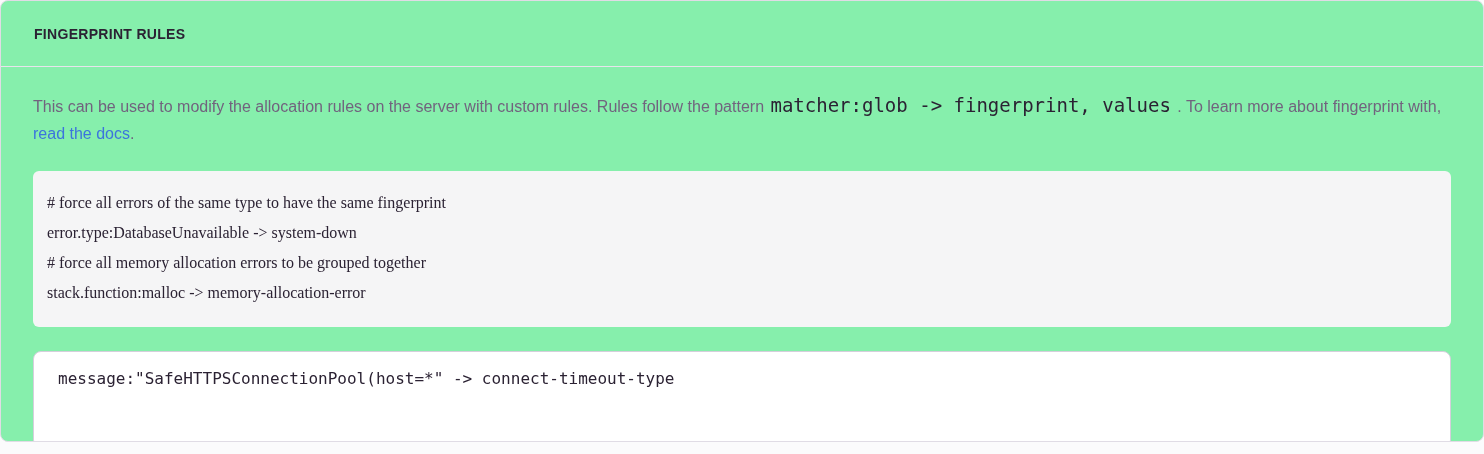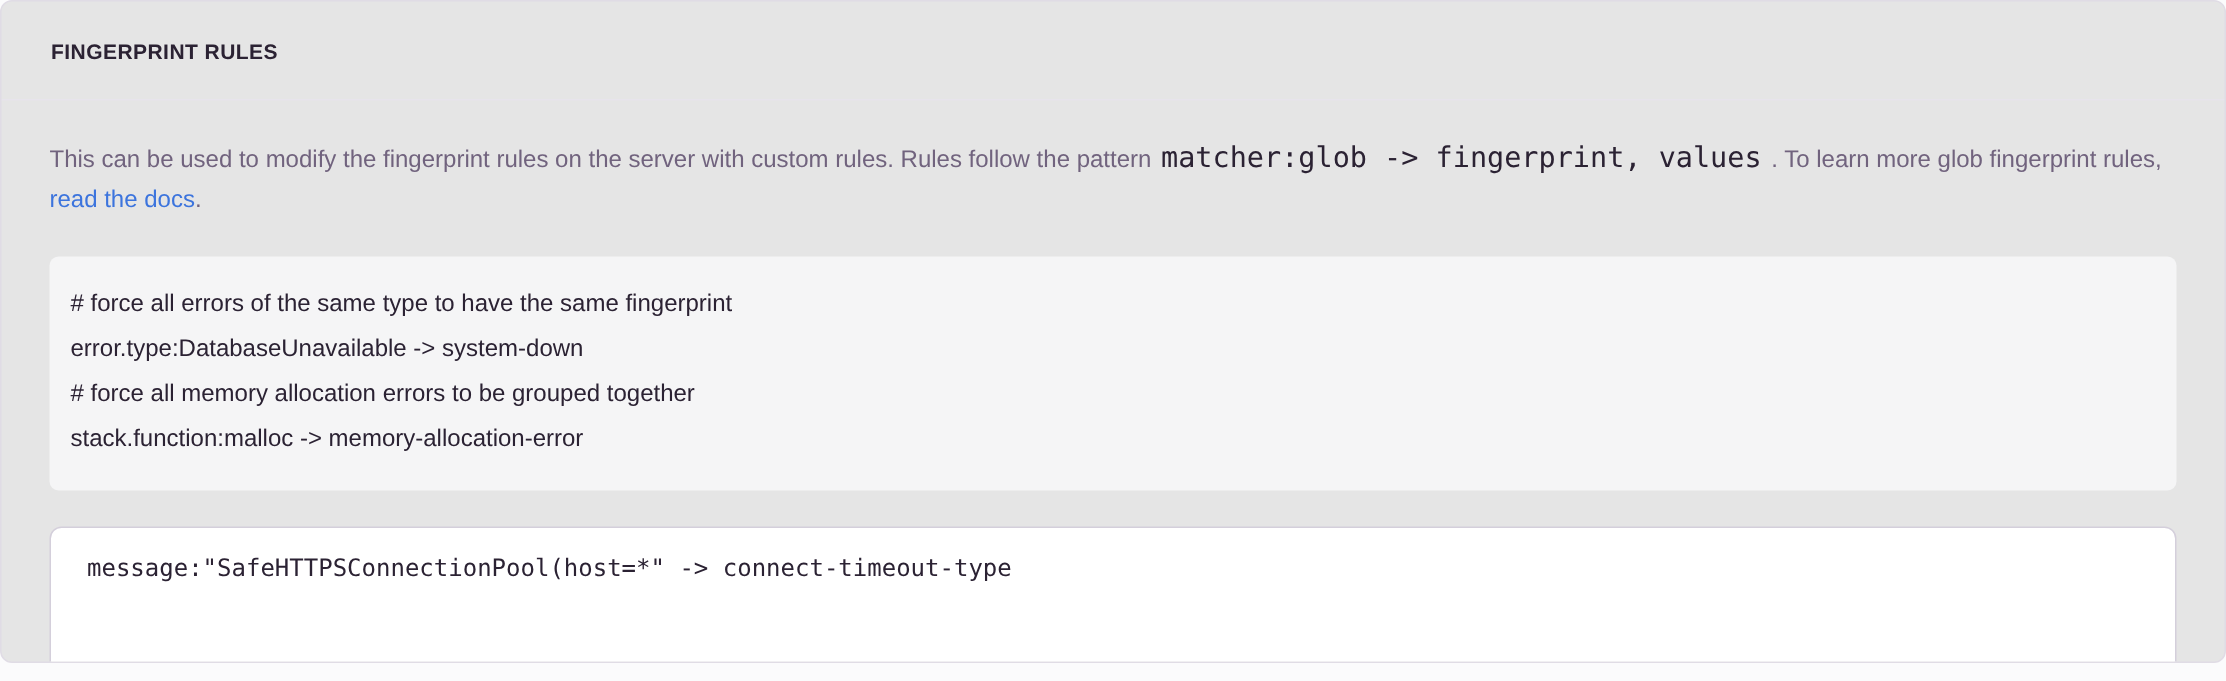--- a/index.html
+++ b/index.html
@@ -7,21 +7,21 @@
     margin: 0;
     padding: 0;
     width: 1484px;
     height: 454px;
     background: #fbfbfc;
     font-family: "Liberation Sans", sans-serif;
   }
   .panel {
     width: 1484px;
     height: 442px;
-    background: #e5e5e5;
+    background: #86efac;
     border: 1px solid #e0dce5;
     border-radius: 8px;
     overflow: hidden;
   }
   .panel-header {
     padding: 25px 33px 24px 33px;
     border-bottom: 1px solid #e7e4ec;
   }
   .panel-title {
     margin: 0;
@@ -49,21 +49,21 @@
   .docs-link {
     color: #3c74dd;
     text-decoration: none;
     cursor: pointer;
   }
   .example-block {
     margin: 0 0 24px 0;
     background: #f5f5f6;
     border-radius: 6px;
     padding: 17px 14px 19px 14px;
-    font-family: Liberation Sans, sans-serif;
+    font-family: Liberation Serif, serif;
     font-size: 16px;
     line-height: 30px;
     color: #2b2233;
     white-space: pre;
     overflow: hidden;
   }
   .rules-input {
     display: block;
     width: 100%;
     height: 97px;
@@ -83,21 +83,21 @@
 </style>
 </head>
 <body>
 
 <section class="panel">
   <header class="panel-header">
     <h2 class="panel-title">FINGERPRINT RULES</h2>
   </header>
 
   <div class="panel-body">
-    <p class="description"><span>This can be used to modify the fingerprint rules on the server with custom rules. Rules follow the pattern </span><code class="inline-code">matcher:glob -&gt; fingerprint, values</code><span> . To learn more glob fingerprint rules, </span><a class="docs-link" href="#">read the docs</a><span>.</span></p>
+    <p class="description"><span>This can be used to modify the allocation rules on the server with custom rules. Rules follow the pattern </span><code class="inline-code">matcher:glob -&gt; fingerprint, values</code><span> . To learn more about fingerprint with, </span><a class="docs-link" href="#">read the docs</a><span>.</span></p>
 
     <pre class="example-block"># force all errors of the same type to have the same fingerprint
 error.type:DatabaseUnavailable -&gt; system-down
 # force all memory allocation errors to be grouped together
 stack.function:malloc -&gt; memory-allocation-error</pre>
 
     <textarea class="rules-input" spellcheck="false" style="">message:"SafeHTTPSConnectionPool(host=*" -&gt; connect-timeout-type</textarea>
   </div>
 </section>
 

